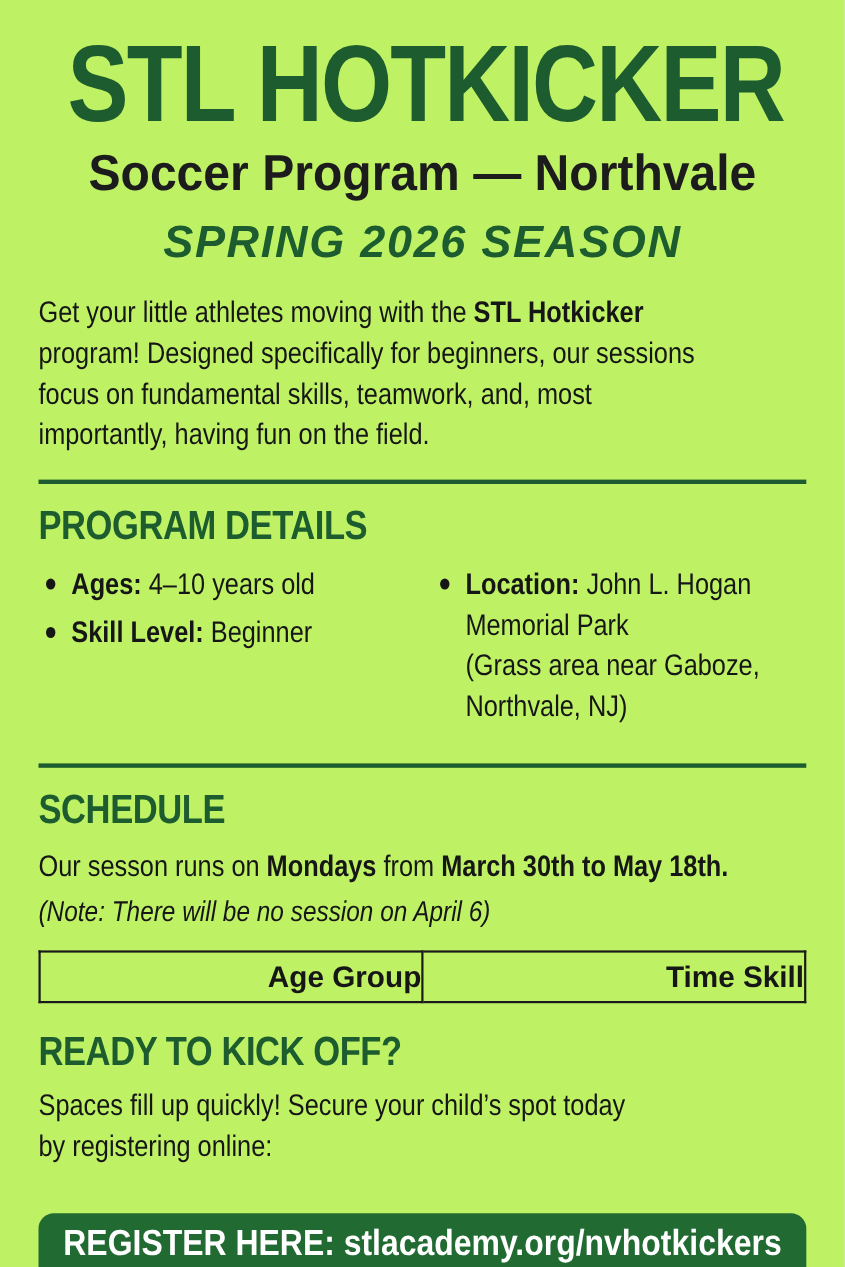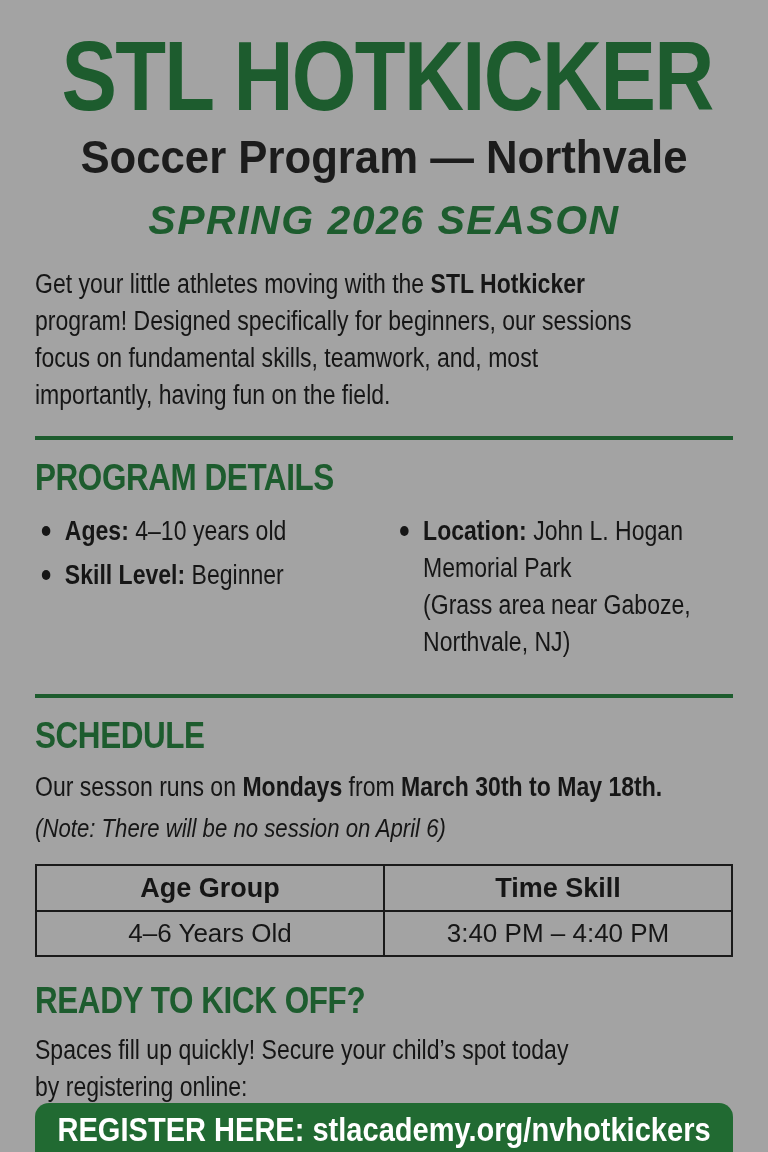--- a/index.html
+++ b/index.html
@@ -1,21 +1,21 @@
 <!DOCTYPE html>
 <html><head>
 <meta charset="utf-8">
 <style>
   html, body { margin: 0; padding: 0; background: #e8e8e8; }
   .page {
     position: relative;
     width: 768px;
     height: 1152px;
     margin: 0 auto;
-    background: #a3a3a3;
+    background: #bef264;
     overflow: hidden;
     font-family: "Liberation Sans", "DejaVu Sans", sans-serif;
     color: #161616;
   }
   
   .title {
     margin-top: 26px;
     font-size: 99px;
     line-height: 1.0;
     font-weight: 700;
@@ -109,21 +109,21 @@
   }
   
   table.schedule {
     margin-top: 18px;
     width: 698px;
     border-collapse: collapse;
     table-layout: fixed;
   }
   table.schedule th, table.schedule td {
     border: 2px solid #1a1a1a;
-    text-align: center;
+    text-align: right;
     vertical-align: middle;
     padding: 0;
   }
   table.schedule th {
     font-size: 27px;
     font-weight: 700;
     height: 44px;
   }
   table.schedule td {
     font-size: 26px;
@@ -205,24 +205,20 @@
     <p class="body condense note">(Note: There will be no session on April 6)</p>
 
     <table class="schedule">
       <thead>
         <tr>
             <th>Age Group</th>
             <th>Time Skill</th>
           </tr>
       </thead>
       <tbody>
-          <tr>
-            <td>4–6 Years Old</td>
-            <td>3:40 PM – 4:40 PM</td>
-          </tr>
         </tbody>
     </table>
 
     <h2 class="section-heading cta-heading">READY TO KICK OFF?</h2>
     <p class="body condense cta-p">Spaces fill up quickly! Secure your child’s spot today
 by registering online:</p>
 
   </div>
 
   <div class="banner">

